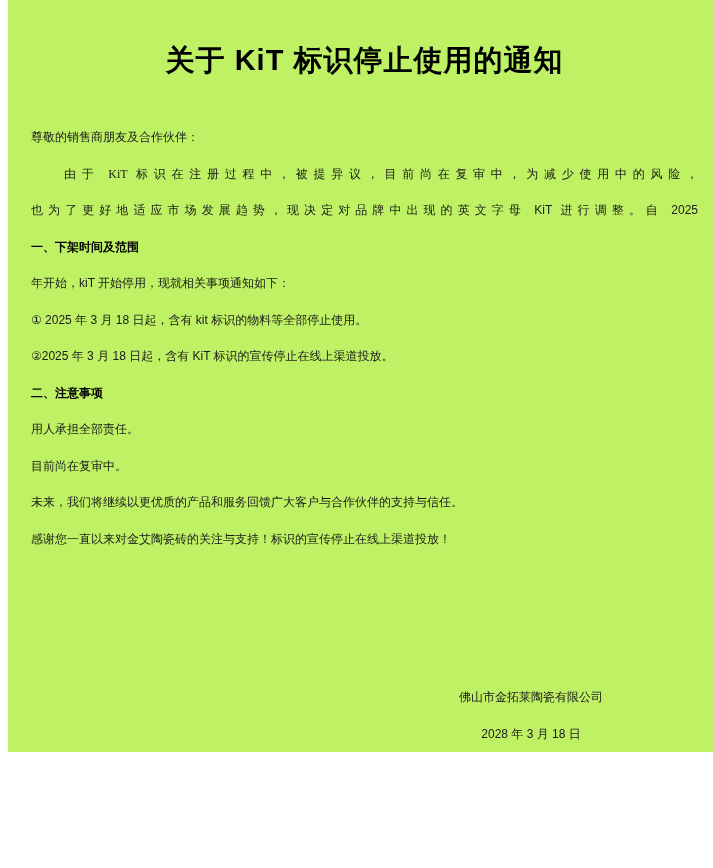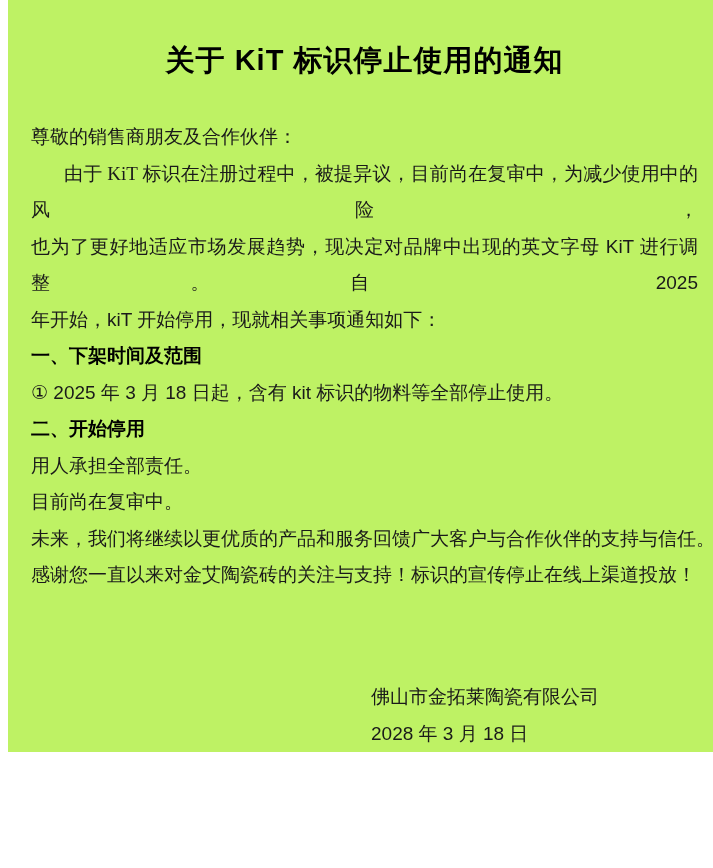--- a/index.html
+++ b/index.html
@@ -26,38 +26,38 @@
     color: #000000;
     letter-spacing: 1px;
   }
   .text-block {
     position: absolute;
     top: 119px;
     left: 23px;
     right: 23px;
   }
   .line {
-    font-size: 19px;
+    font-size: 12px;
     line-height: 36.5px;
     white-space: nowrap;
     color: #1a1a1a;
   }
   .line.justify {
     white-space: normal;
     text-align: justify;
     text-align-last: justify;
   }
   .line.indent { text-indent: 33px; font-family: Liberation Serif, serif; }
   .line.bold { font-weight: bold; color: #000000; }
   .signature-block {
     position: absolute;
     top: 679px;
     left: 363px;
     width: 320px;
-    text-align: left;
+    text-align: center;
   }
   .signature-block .line { white-space: nowrap; }
   .bottom-strip {
     position: absolute;
     left: 0;
     top: 860px;
     width: 713px;
     height: 8px;
     background: #ecf0f5;
     border-top: 1px solid #c9d1dc;
@@ -76,24 +76,25 @@
 <body>
 
 <div class="page">
 
   <h1 class="doc-title">关于 KiT 标识停止使用的通知</h1>
 
   <div class="text-block">
     <div class="line">尊敬的销售商朋友及合作伙伴：</div>
     <div class="line indent justify">由于 KiT 标识在注册过程中，被提异议，目前尚在复审中，为减少使用中的风险，</div>
     <div class="line justify">也为了更好地适应市场发展趋势，现决定对品牌中出现的英文字母 KiT 进行调整。自 2025</div>
+    <div class="line bold">一、下架时间及范围</div>
     <div class="line">年开始，kiT 开始停用，现就相关事项通知如下：</div>
-    <div class="line bold">一、下架时间及范围</div>
     <div class="line">① 2025 年 3 月 18 日起，含有 kit 标识的物料等全部停止使用。</div>
-    <div class="line bold">二、开始停用</div>
+    <div class="line">②2025 年 3 月 18 日起，含有 KiT 标识的宣传停止在线上渠道投放。</div>
+    <div class="line bold">二、注意事项</div>
     <div class="line">用人承担全部责任。</div>
     <div class="line">目前尚在复审中。</div>
     <div class="line">未来，我们将继续以更优质的产品和服务回馈广大客户与合作伙伴的支持与信任。</div>
     <div class="line">感谢您一直以来对金艾陶瓷砖的关注与支持！标识的宣传停止在线上渠道投放！</div>
   </div>
 
   <div class="signature-block">
     <div class="line">佛山市金拓莱陶瓷有限公司</div>
     <div class="line">2028 年 3 月 18 日</div>
   </div>

